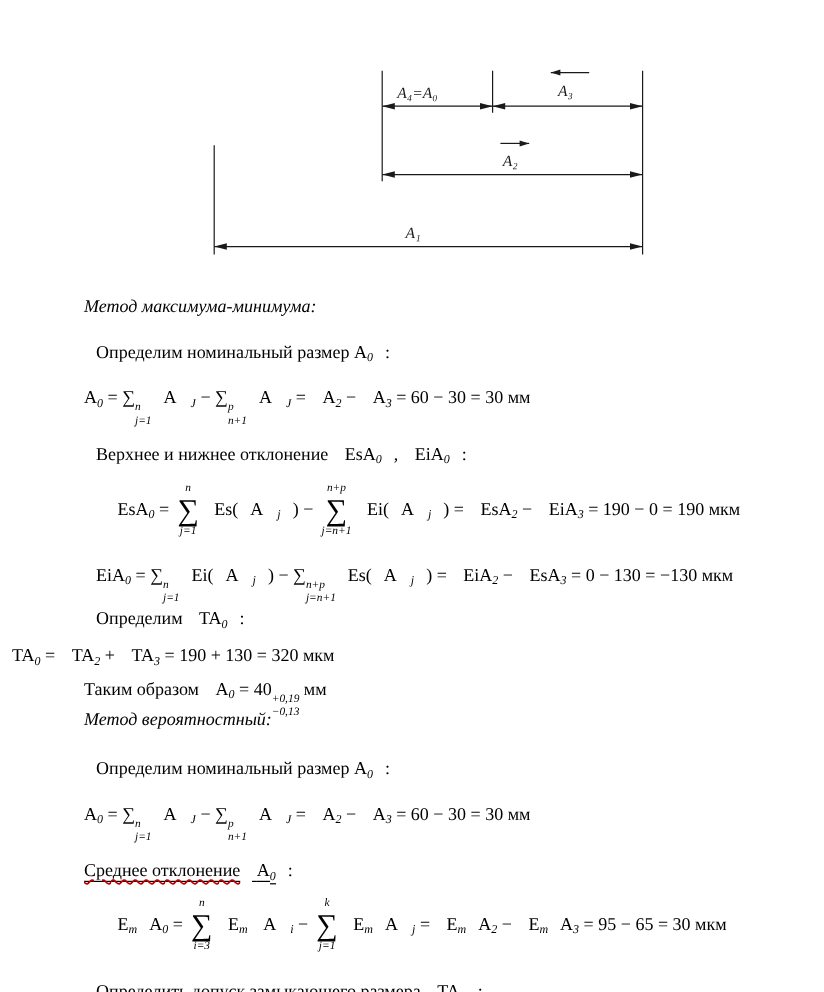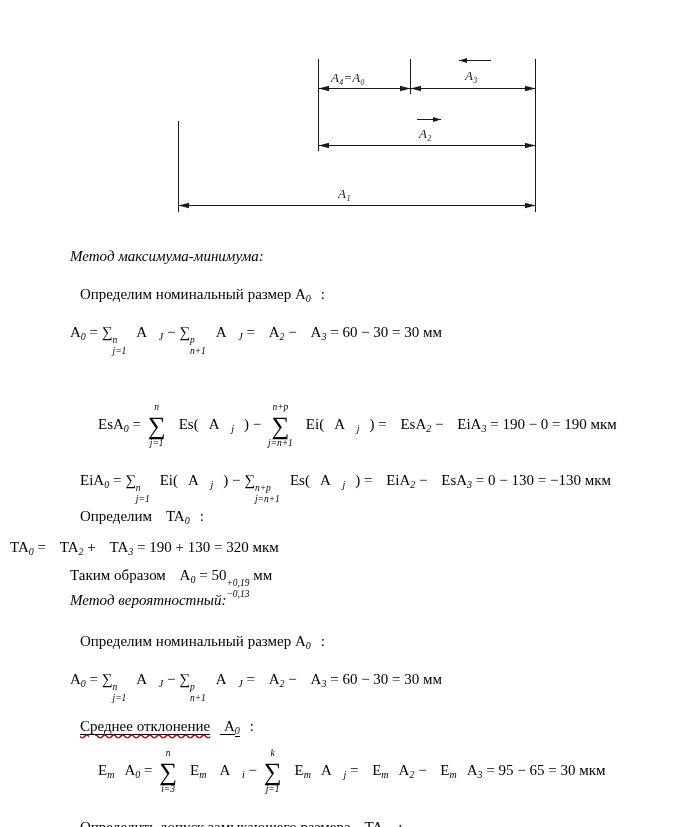--- a/index.html
+++ b/index.html
@@ -78,52 +78,53 @@
   
   <div class="blk" style="top:246px;left:70px"><span class="bi">Метод максимума-минимума:</span></div>
   <div class="blk" style="top:284px;left:70px"><span class="it">Определим номинальный размер </span><span class="rm">А</span><span class="msub">0</span><span class="it">:</span></div>
   <div class="blk" style="top:322px;left:70px"><span class="rm">A</span><span class="msub">0</span><span class="rm"> = ∑</span><span class="ss">
         <span>n</span>
         <span>j=1</span>
       </span><span class="it">A⃗</span><span class="msub">J</span><span class="rm"> − ∑</span><span class="ss">
         <span>p</span>
         <span>n+1</span>
       </span><span class="it">A⃖</span><span class="msub">J</span><span class="rm"> = </span><span class="it">A</span><span class="msub">2</span><span class="rm"> − </span><span class="it">A</span><span class="msub">3</span><span class="rm"> = 60 − 30 = 30 мм</span></div>
+  <div class="blk" style="top:369px;left:70px"><span class="it">Верхнее и нижнее отклонение  </span><span class="it">EsA</span><span class="msub">0</span><span class="it">, </span><span class="it">EiA</span><span class="msub">0</span><span class="it">:</span></div>
   <div class="blk disp" style="top:402px;left:88px"><span class="it">EsA</span><span class="msub">0</span><span class="rm"> = </span><span class="bigsum">
         <span class="lim">n</span>
         <span class="sig">∑</span>
         <span class="lim">j=1</span>
       </span><span class="it">Es(</span><span class="it">A⃗</span><span class="msub">j</span><span class="it">)</span><span class="rm"> − </span><span class="bigsum">
         <span class="lim">n+p</span>
         <span class="sig">∑</span>
         <span class="lim">j=n+1</span>
       </span><span class="it">Ei(</span><span class="it">A⃖</span><span class="msub">j</span><span class="it">)</span><span class="rm"> = </span><span class="it">EsA</span><span class="msub">2</span><span class="rm"> − </span><span class="it">EiA</span><span class="msub">3</span><span class="rm"> = 190 − 0 = 190 мкм</span></div>
   <div class="blk" style="top:470px;left:70px"><span class="it">EiA</span><span class="msub">0</span><span class="rm"> = ∑</span><span class="ss">
         <span>n</span>
         <span>j=1</span>
       </span><span class="it">Ei(</span><span class="it">A⃗</span><span class="msub">j</span><span class="it">)</span><span class="rm"> − ∑</span><span class="ss">
         <span>n+p</span>
         <span>j=n+1</span>
       </span><span class="it">Es(</span><span class="it">A⃖</span><span class="msub">j</span><span class="it">)</span><span class="rm"> = </span><span class="it">EiA</span><span class="msub">2</span><span class="rm"> − </span><span class="it">EsA</span><span class="msub">3</span><span class="rm"> = 0 − 130 = −130 мкм</span></div>
   <div class="blk" style="top:506px;left:70px"><span class="it">Определим  </span><span class="it">TA</span><span class="msub">0</span><span class="it">:</span></div>
   <div class="blk center" style="top:537px"><span class="it">TA</span><span class="msub">0</span><span class="rm"> = </span><span class="it">TA</span><span class="msub">2</span><span class="rm"> + </span><span class="it">TA</span><span class="msub">3</span><span class="rm"> = 190 + 130 = 320 мкм</span></div>
-  <div class="blk" style="top:565px;left:70px"><span class="rm">Таким образом </span><span class="it">A</span><span class="msub">0</span><span class="rm"> = 50</span><span class="ss">
+  <div class="blk" style="top:565px;left:70px"><span class="rm">Таким образом </span><span class="it">A</span><span class="msub">0</span><span class="rm"> = 40</span><span class="ss">
         <span>+0,19</span>
         <span>−0,13</span>
       </span><span class="rm"> мм</span></div>
   <div class="blk" style="top:590px;left:70px"><span class="bi">Метод вероятностный:</span></div>
   <div class="blk" style="top:631px;left:70px"><span class="it">Определим номинальный размер </span><span class="rm">А</span><span class="msub">0</span><span class="it">:</span></div>
   <div class="blk" style="top:669px;left:70px"><span class="rm">A</span><span class="msub">0</span><span class="rm"> = ∑</span><span class="ss">
         <span>n</span>
         <span>j=1</span>
       </span><span class="it">A⃗</span><span class="msub">J</span><span class="rm"> − ∑</span><span class="ss">
         <span>p</span>
         <span>n+1</span>
       </span><span class="it">A⃖</span><span class="msub">J</span><span class="rm"> = </span><span class="it">A</span><span class="msub">2</span><span class="rm"> − </span><span class="it">A</span><span class="msub">3</span><span class="rm"> = 60 − 30 = 30 мм</span></div>
-  <div class="blk" style="top:716px;left:70px"><span class="it u w">Среднее отклонение</span><span class="it u"> </span><span class="rm u">А</span><span class="msub u">0</span><span class="it">:</span></div>
+  <div class="blk" style="top:716px;left:60px"><span class="it u w">Среднее отклонение</span><span class="it u"> </span><span class="rm u">А</span><span class="msub u">0</span><span class="it">:</span></div>
   <div class="blk disp" style="top:748px;left:88px"><span class="it">E</span><span class="msub">m</span><span class="it">A</span><span class="msub">0</span><span class="rm"> = </span><span class="bigsum">
         <span class="lim">n</span>
         <span class="sig">∑</span>
         <span class="lim">i=3</span>
       </span><span class="it">E</span><span class="msub">m</span><span class="it"> A⃗</span><span class="msub">i</span><span class="rm"> − </span><span class="bigsum">
         <span class="lim">k</span>
         <span class="sig">∑</span>
         <span class="lim">j=1</span>
       </span><span class="it">E</span><span class="msub">m</span><span class="it">A⃖</span><span class="msub">j</span><span class="rm"> = </span><span class="it">E</span><span class="msub">m</span><span class="it">A</span><span class="msub">2</span><span class="rm"> − </span><span class="it">E</span><span class="msub">m</span><span class="it">A</span><span class="msub">3</span><span class="rm"> = 95 − 65 = 30 мкм</span></div>
   <div class="blk" style="top:817px;left:70px"><span class="it u">Определить допуск замыкающего размера </span><span class="it u">TA</span><span class="msub u">0</span><span class="it">:</span></div>

